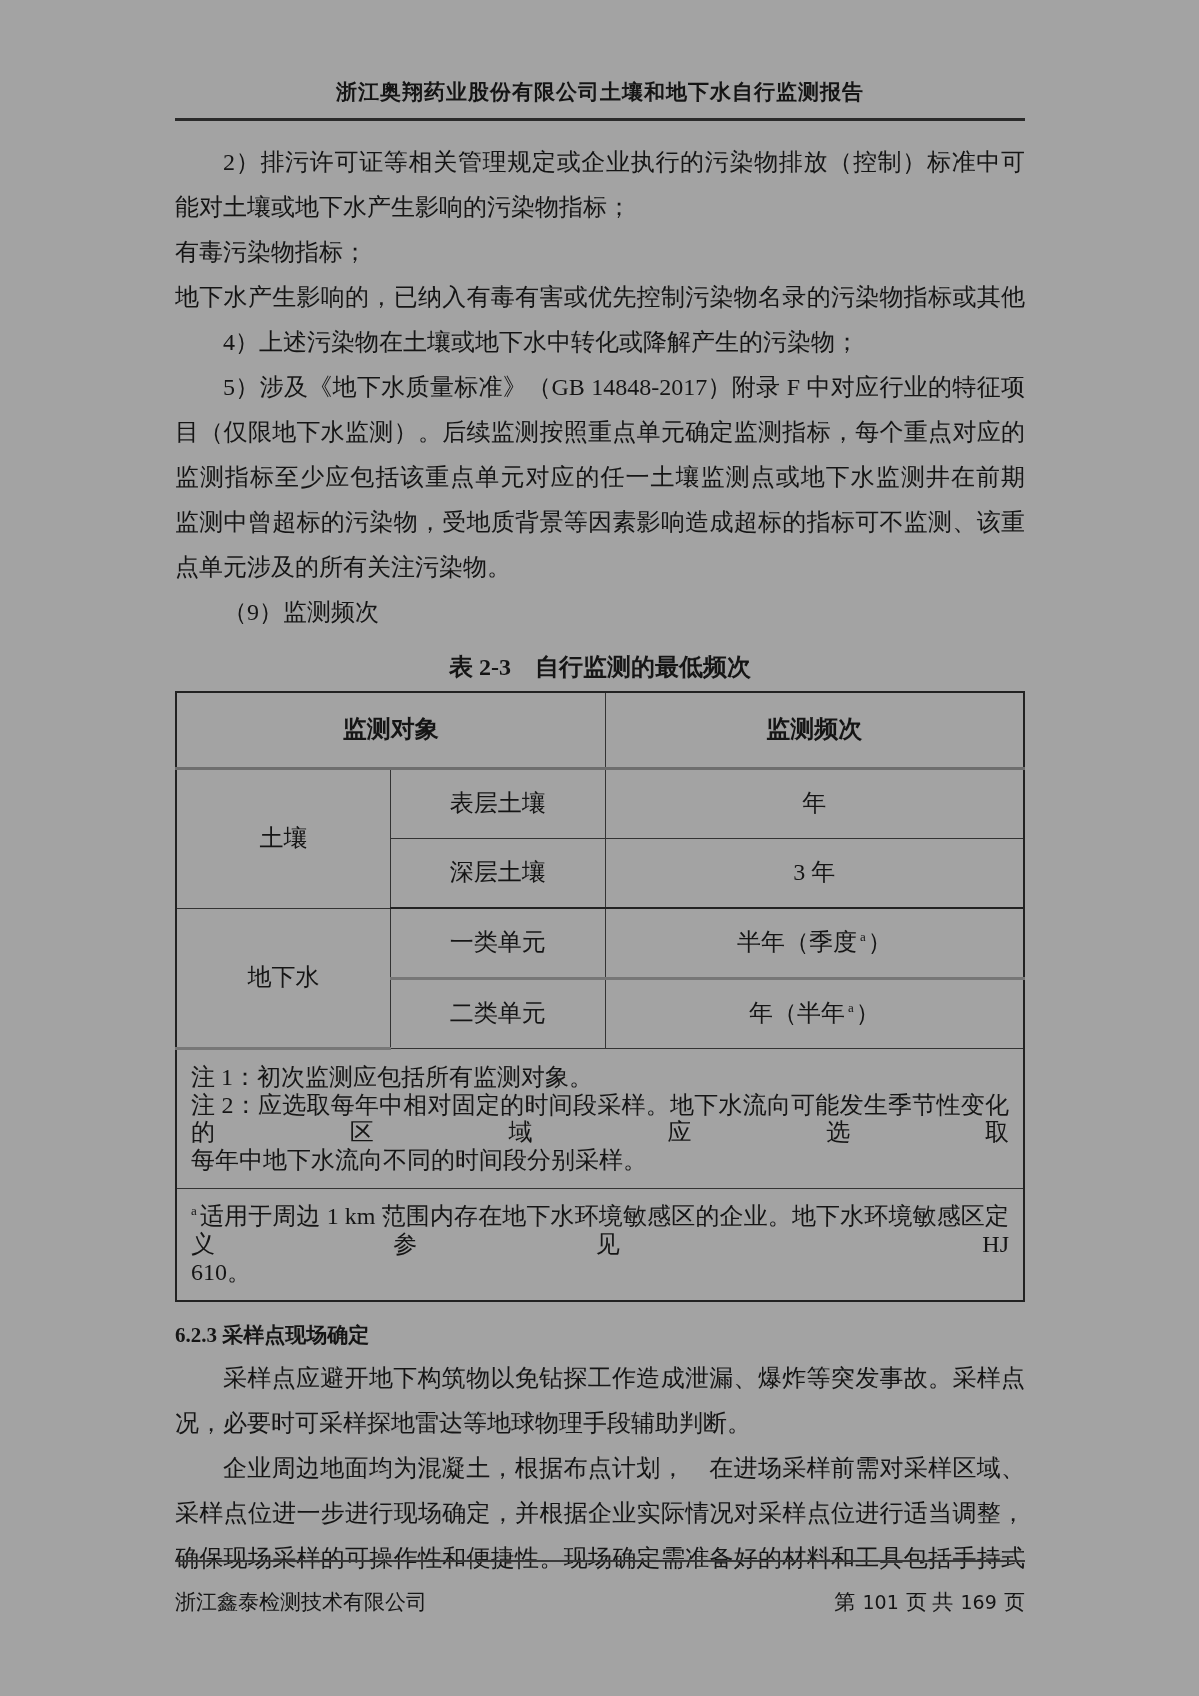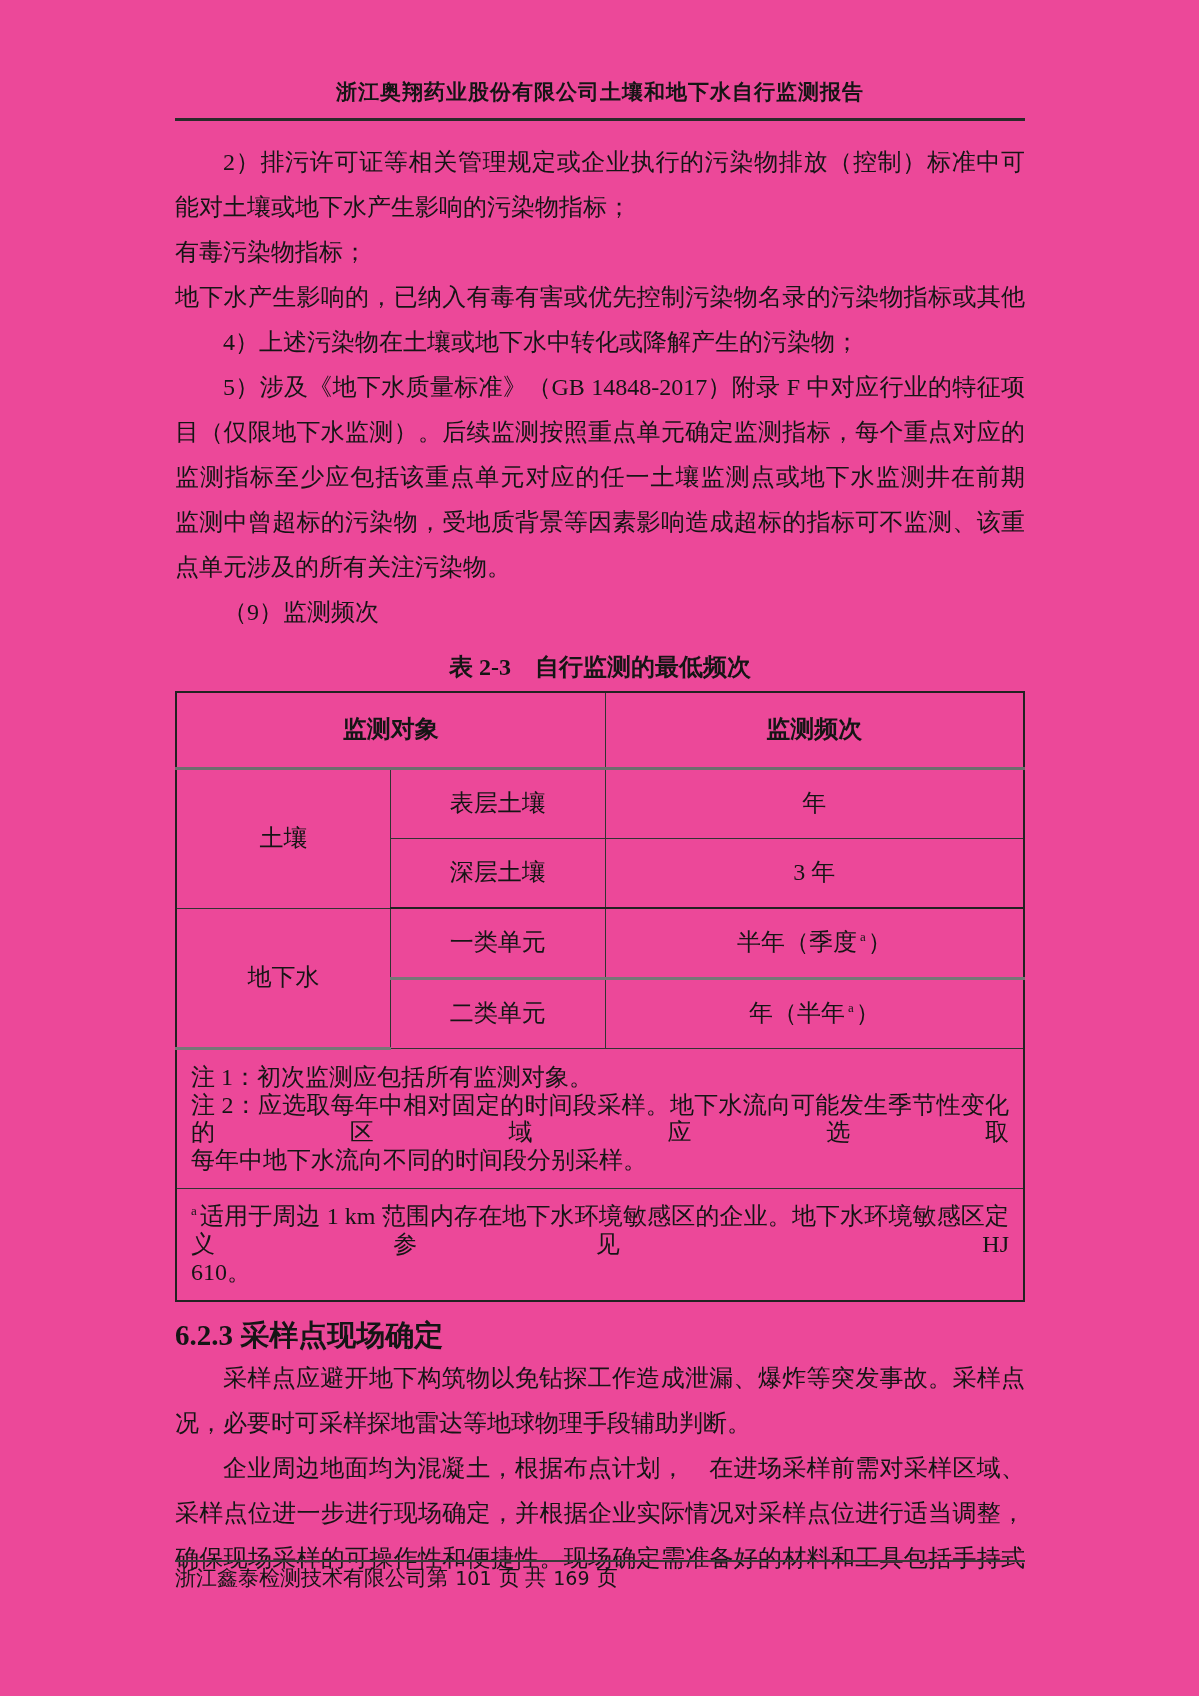--- a/index.html
+++ b/index.html
@@ -1,17 +1,17 @@
 <!DOCTYPE html>
 <html><head>
 <meta charset="utf-8">
 <style>
   html,body { margin:0; padding:0; background:#ffffff; }
   .page {
-    position:relative; width:1199px; height:1696px; background:#ec4899;
+    position:relative; width:1199px; height:1696px; background:#a3a3a3;
     font-family:"Liberation Serif","DejaVu Serif",serif; color:#151515;
     overflow:hidden;
   }
   
   .pageheader {
     position:absolute; left:175px; width:850px; top:78px;
     text-align:center; font-size:21px; font-weight:bold; letter-spacing:1px;
     padding-bottom:12px; border-bottom:3px solid #2a2a2a;
   }
   
@@ -47,27 +47,27 @@
   }
   td.footnotecell {
     text-align:left; font-size:20px; line-height:25px; padding:4px 8px;
   }
   .note-ln { text-align:justify; text-align-last:justify; }
   .note-ln.last { text-align-last:auto; }
   sup.fn { font-size:13px; line-height:0; vertical-align:super; margin:0 2px 0 3px; }
   sup.fn-lead { font-size:13px; line-height:0; vertical-align:super; margin-right:3px; }
   
   .sec-heading {
-    font-size:29px; font-weight:bold; line-height:42px; margin-top:12px;
+    font-size:21px; font-weight:bold; line-height:42px; margin-top:12px;
   }
   
   .pagefooter {
     position:absolute; left:175px; width:850px; top:1560px;
-    border-top:2px solid #3a3a3a; padding-top:2px;
-    display:flex; align-items:baseline;
+    border-top:2px solid #3a3a3a; padding-top:26px;
+    display:flex; justify-content:space-between; align-items:baseline;
     font-size:21px;
   }
   .pagefooter .pagenum-group { white-space:nowrap; }
   .num {
     font-family:"DejaVu Sans","Liberation Sans",sans-serif;
     font-size:19px; padding:0 2px;
   }
 </style>
 </head>
 <body>

